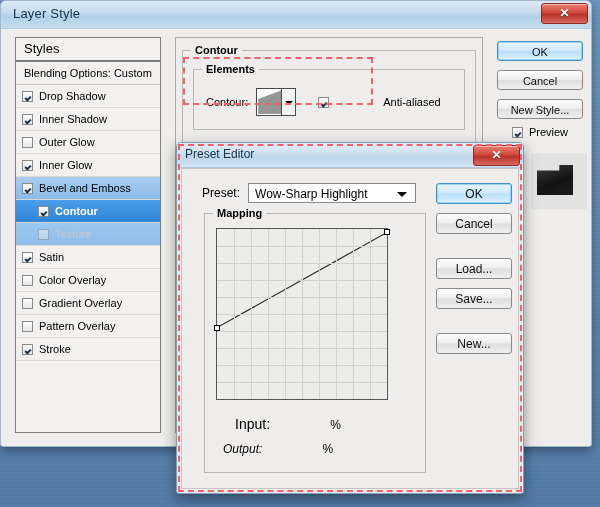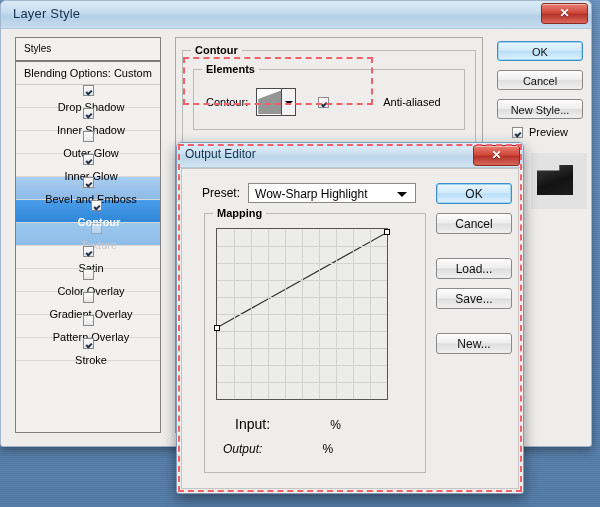--- a/index.html
+++ b/index.html
@@ -74,21 +74,21 @@
     left: 14px; top: 36px;
     width: 146px; height: 396px;
     background: #f2f1ef;
     border: 1px solid #808080;
     box-sizing: border-box;
   }
   .styles-header {
     height: 22px;
     line-height: 22px;
     padding-left: 8px;
-    font-size: 10px;
+    font-size: 13px;
     border-bottom: 2px solid #7c7c7c;
     background: #f2f1ef;
   }
   .blending-row {
     height: 22px;
     line-height: 22px;
     padding-left: 8px;
     font-size: 11px;
     border-bottom: 1px solid #c9c9c9;
     background: #f2f1ef;
@@ -96,21 +96,20 @@
   .style-row {
     height: 22px;
     line-height: 22px;
     padding-left: 6px;
     font-size: 11px;
     border-bottom: 1px solid #dad9d7;
     display: flex;
     align-items: center;
     background: #f2f1ef;
     cursor: pointer;
-    flex-direction: column;
   }
   .style-row.indent { padding-left: 22px; }
   .style-row.sel-parent {
     background: linear-gradient(180deg, #a8cdf0 0%, #8dbbe8 100%);
     font-weight: normal;
   }
   .style-row.sel-child {
     background: linear-gradient(180deg, #4a9de8 0%, #2f86d8 100%);
     color: #fff;
     font-weight: bold;
@@ -448,21 +447,21 @@
     </div>
   </div>
 
   <div id="preview-thumb">
     <div class="shape"></div>
   </div>
 </div>
 
 <div id="contour-editor">
   <div id="ce-titlebar">
-    <div id="ce-title">Output Editor</div>
+    <div id="ce-title">Preset Editor</div>
     <div class="close-btn">✕</div>
   </div>
 
   <div id="ce-body">
 
     <div style="position:absolute; left:20px; top:14px; display:flex; align-items:center;">
       <span style="font-size:12px; margin-right:8px;">Preset:</span>
       <span class="preset-select" style="position:relative; width:168px; height:20px; line-height:20px; padding-left:6px;">
         <span>Wow-Sharp Highlight</span>
         <span class="caret"></span>

